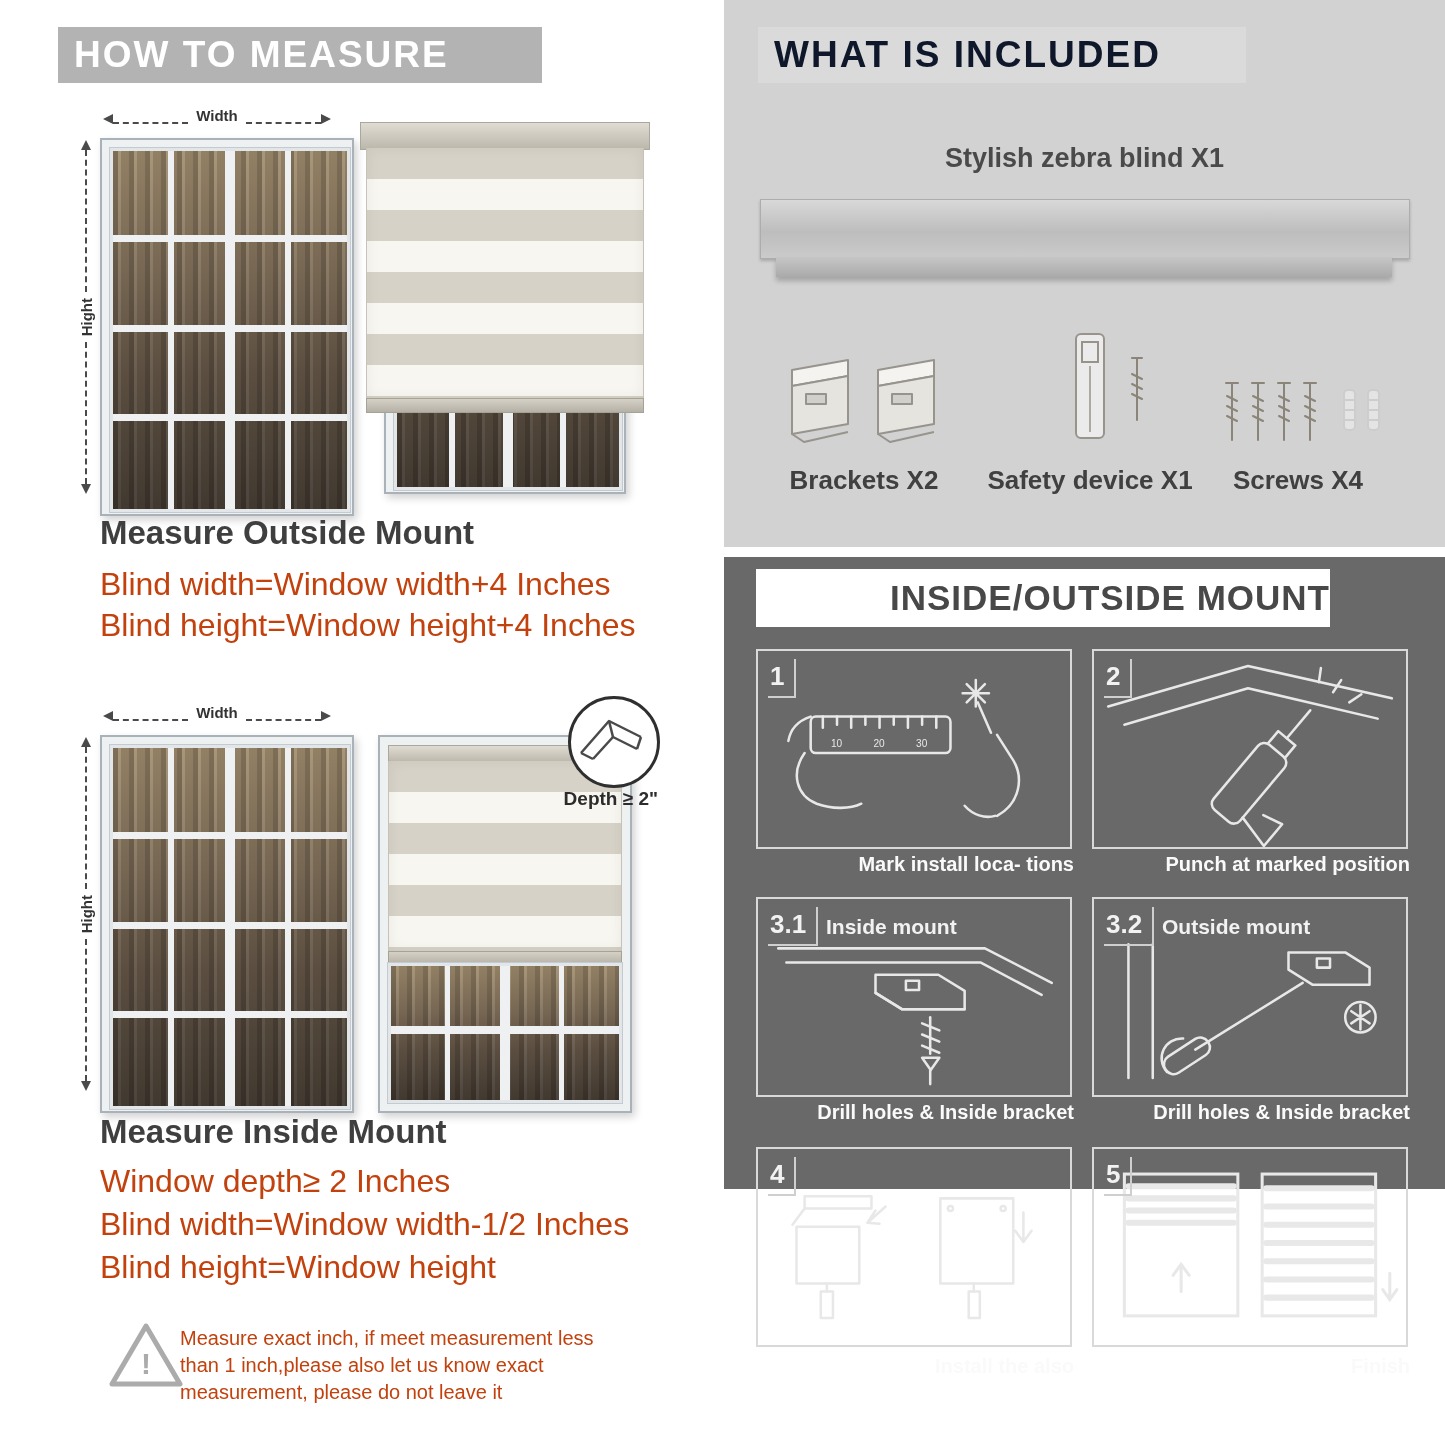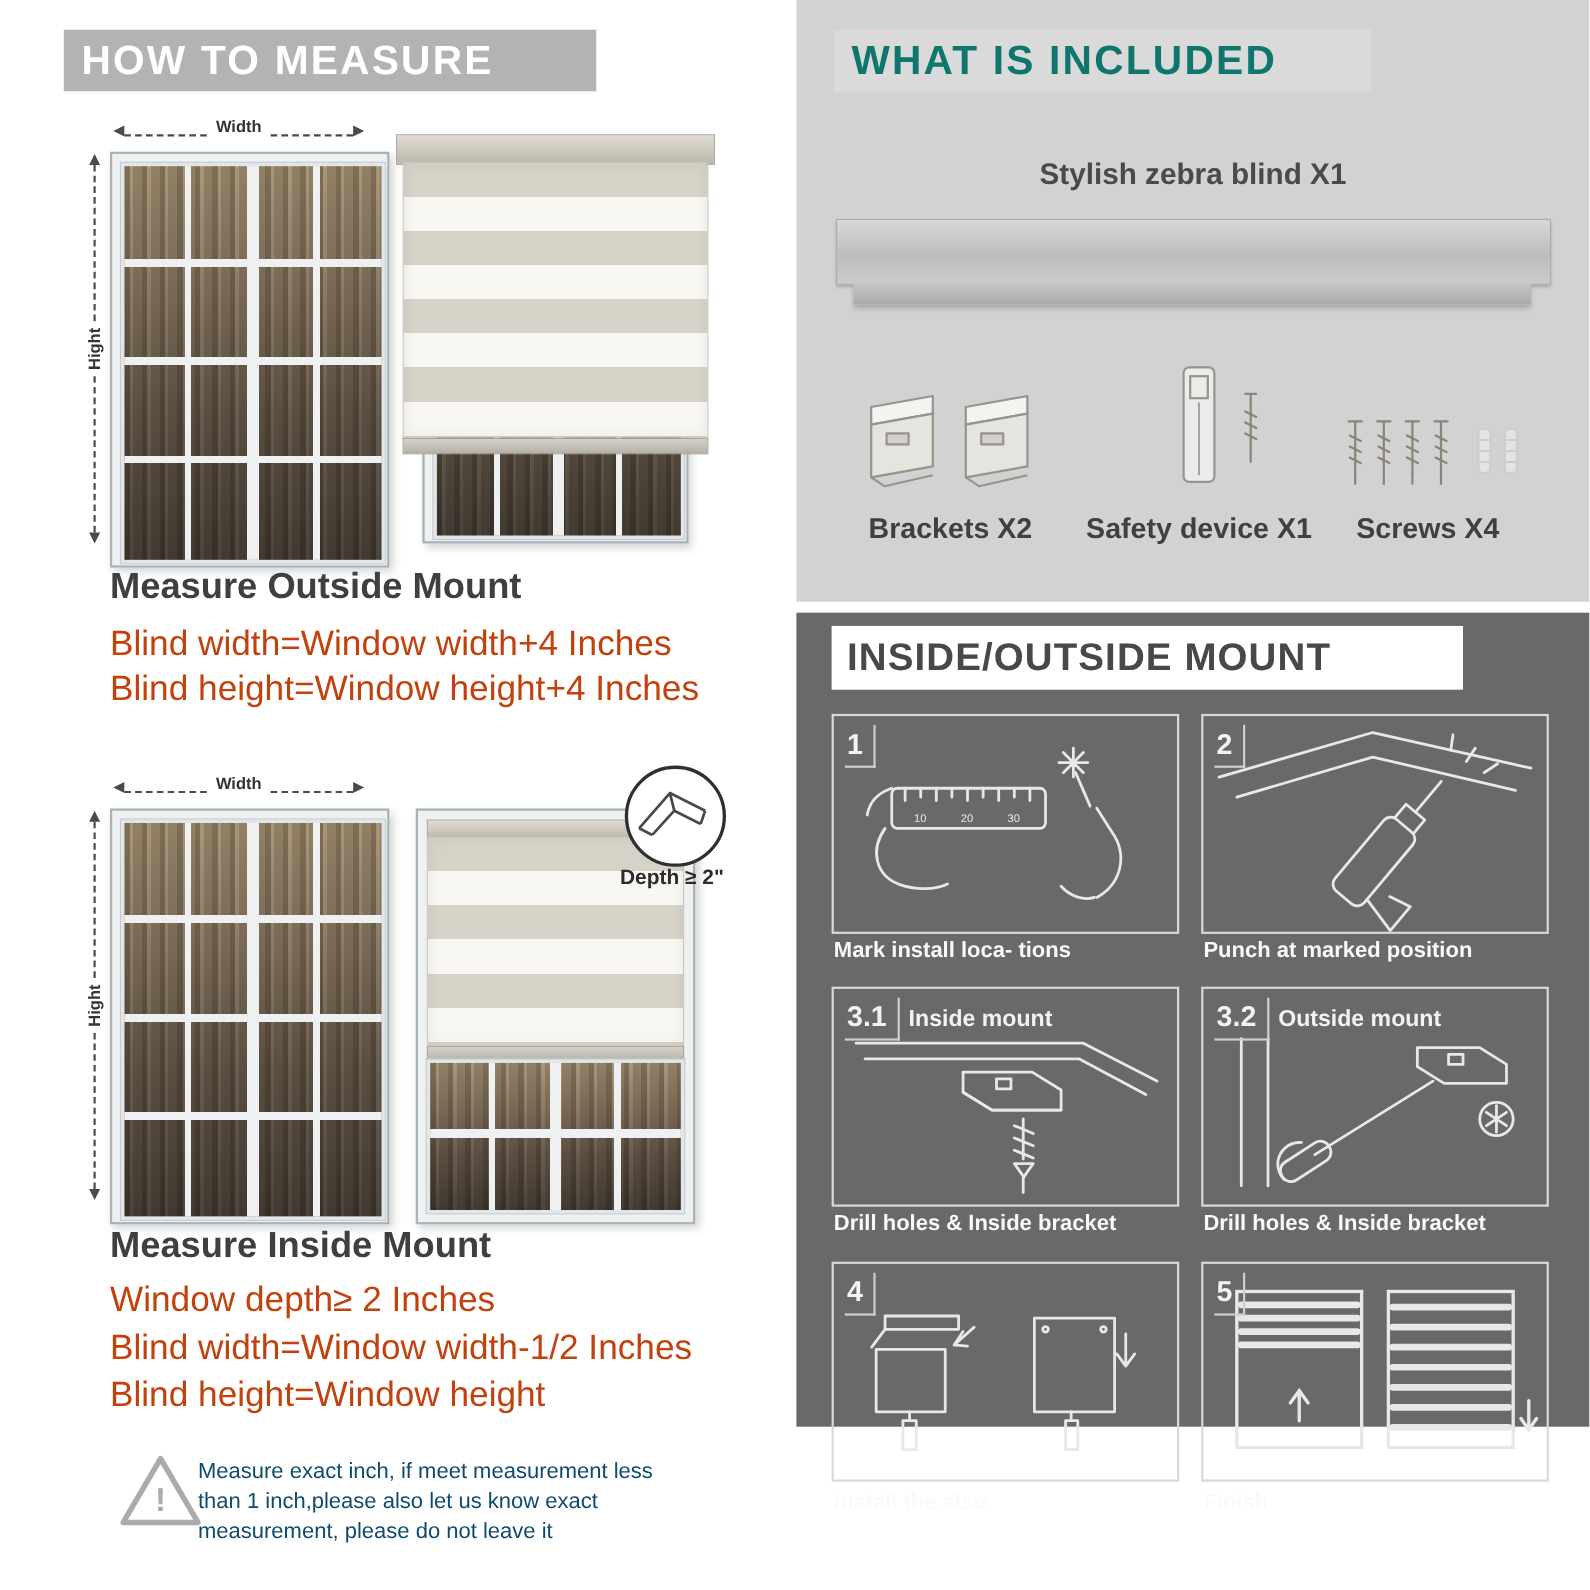--- a/index.html
+++ b/index.html
@@ -62,36 +62,36 @@
   .bi-head{position:absolute;left:0;top:0;right:0;height:16px;}
   .bi-body{position:absolute;left:0;top:16px;right:0;height:190px;}
   .bi-bottom{position:absolute;left:0;top:206px;right:0;height:12px;}
   .bi-glass{position:absolute;left:0;top:218px;right:0;bottom:0;width:auto;height:auto;}
 
   .depth-circle{position:absolute;left:568px;top:696px;width:86px;height:86px;border-radius:50%;
                 border:3px solid #2f2f2f;background:#fff;z-index:3;}
   .depth-label{position:absolute;left:512px;top:788px;width:146px;text-align:right;
                font-size:19px;font-weight:bold;color:#2c2c2c;z-index:3;}
 
-  .warning-text{position:absolute;left:180px;top:1325px;width:445px;font-size:20px;color:#0c4a6e;line-height:27px;}
+  .warning-text{position:absolute;left:180px;top:1325px;width:445px;font-size:20px;color:#c2410c;line-height:27px;}
 
   
   .panel-included{position:absolute;left:724px;top:0;width:721px;height:547px;background:#d2d2d2;}
-  .banner-right{left:34px;top:27px;width:472px;height:56px;background:#dadada;color:#0f766e;}
+  .banner-right{left:34px;top:27px;width:472px;height:56px;background:#dadada;color:#0f172a;}
   .included-title{position:absolute;left:0;top:143px;width:100%;text-align:center;
                   font-size:27px;font-weight:bold;color:#4a4a4a;}
   .rail-main{position:absolute;left:36px;top:199px;width:648px;height:58px;
              background:linear-gradient(180deg,#d8d8d8 0%,#bdbdbd 55%,#cbcbcb 100%);
              border:1px solid #adadad;box-shadow:0 2px 3px rgba(0,0,0,.2);}
   .rail-valance{position:absolute;left:52px;top:257px;width:616px;height:20px;
                 background:linear-gradient(180deg,#c6c6c6,#aaaaaa);box-shadow:0 4px 5px rgba(0,0,0,.22);}
   .item-label{position:absolute;top:465px;font-size:26px;font-weight:bold;color:#404040;text-align:center;}
 
   
-  .panel-mount{position:absolute;left:724px;top:557px;width:721px;height:740px;background:#696969;}
+  .panel-mount{position:absolute;left:724px;top:557px;width:721px;height:632px;background:#696969;text-align:right;}
   .mount-banner{left:32px;top:12px;width:560px;height:58px;background:#ffffff;color:#484848;
                 font-size:35px;font-weight:bold;line-height:58px;padding-left:14px;letter-spacing:1px;}
   .step-box{position:absolute;width:312px;height:196px;border:2px solid #d9d9d9;}
   .step-num{position:absolute;left:10px;top:8px;color:#f2f2f2;font-size:26px;font-weight:bold;
             padding:2px 10px 4px 2px;border-right:2px solid #cfcfcf;border-bottom:2px solid #cfcfcf;z-index:2;}
   .step-title{position:absolute;left:68px;top:16px;color:#f2f2f2;font-size:21px;font-weight:bold;z-index:2;white-space:nowrap;}
   .step-art{position:absolute;left:0;top:0;width:100%;height:100%;}
   .step-caption{position:absolute;width:316px;color:#fafafa;font-size:20px;font-weight:bold;white-space:nowrap;}
 </style>
 </head>

